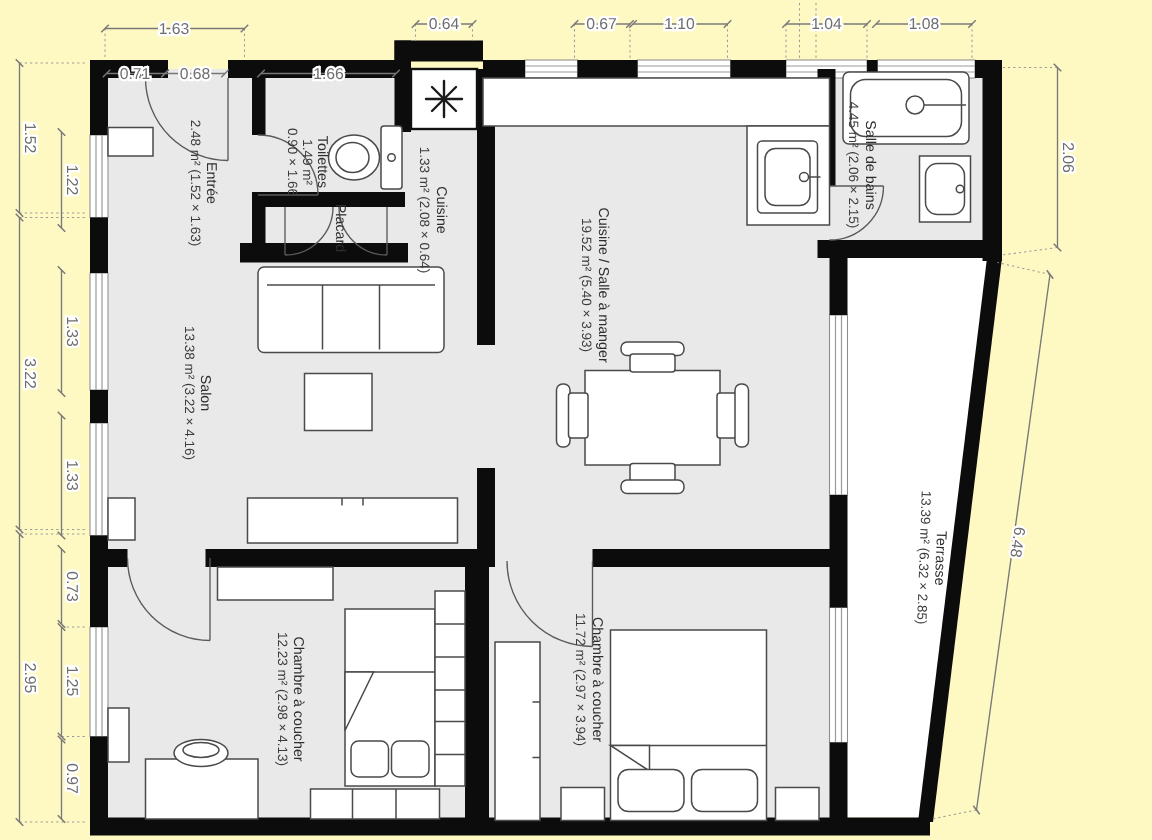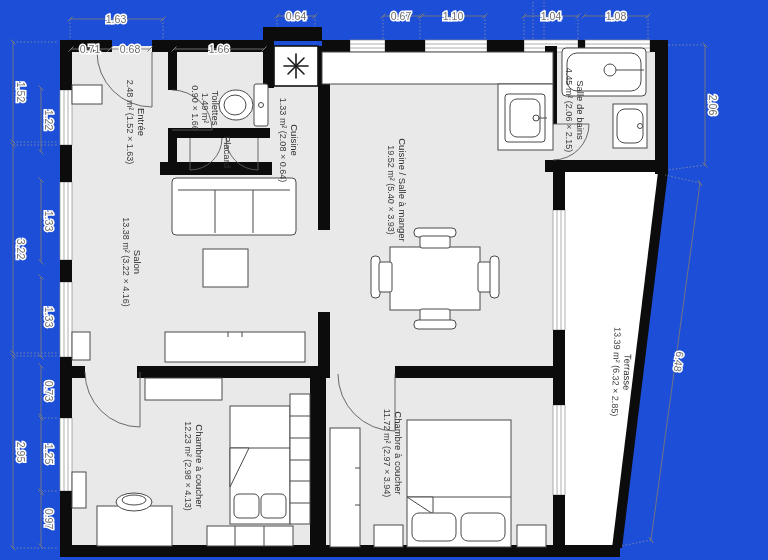--- a/index.html
+++ b/index.html
@@ -1,16 +1,16 @@
 <!DOCTYPE html>
 <html><head>
 <meta charset="utf-8">
 <style>
   html,body{margin:0;padding:0;background:#fff;}
-  #stage{position:relative;width:768px;height:560px;background:#1d4ed8;overflow:hidden;
+  #stage{position:relative;width:768px;height:560px;background:#fef9c3;overflow:hidden;
          font-family:"Liberation Sans",sans-serif;}
   svg{display:block;}
   .furn{fill:#ffffff;stroke:#4a4a4a;stroke-width:1;}
   .furnline{stroke:#4a4a4a;stroke-width:1;fill:none;}
   .win{fill:#ffffff;stroke:#8d8d8d;stroke-width:0.7;}
   .winline{stroke:#9a9a9a;stroke-width:0.8;}
   .door{stroke:#5a5a5a;stroke-width:0.9;fill:none;}
   .dimline{stroke:#787878;stroke-width:0.9;fill:none;}
   .ext{stroke:#9b9b9b;stroke-width:0.7;stroke-dasharray:1.5 2;}
   .dim{font:10.5px "Liberation Sans",sans-serif;fill:#6e6e6e;

